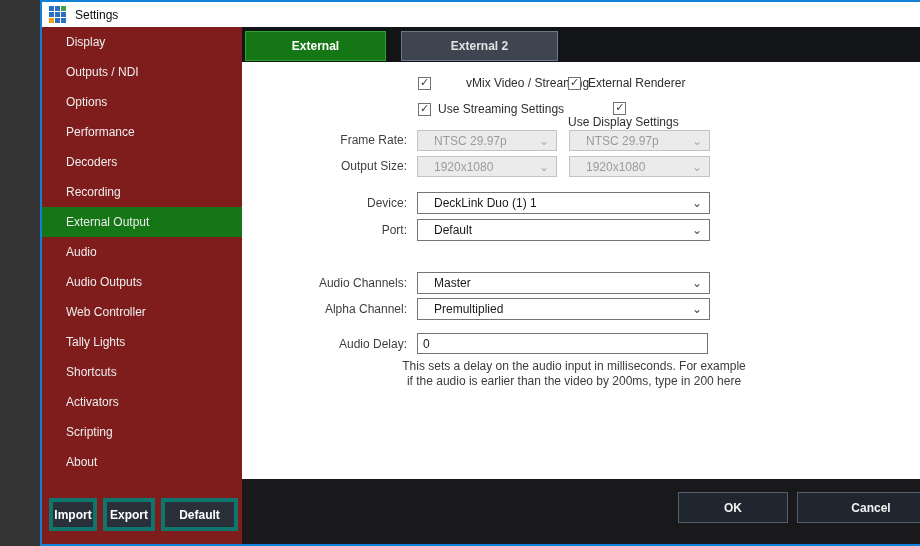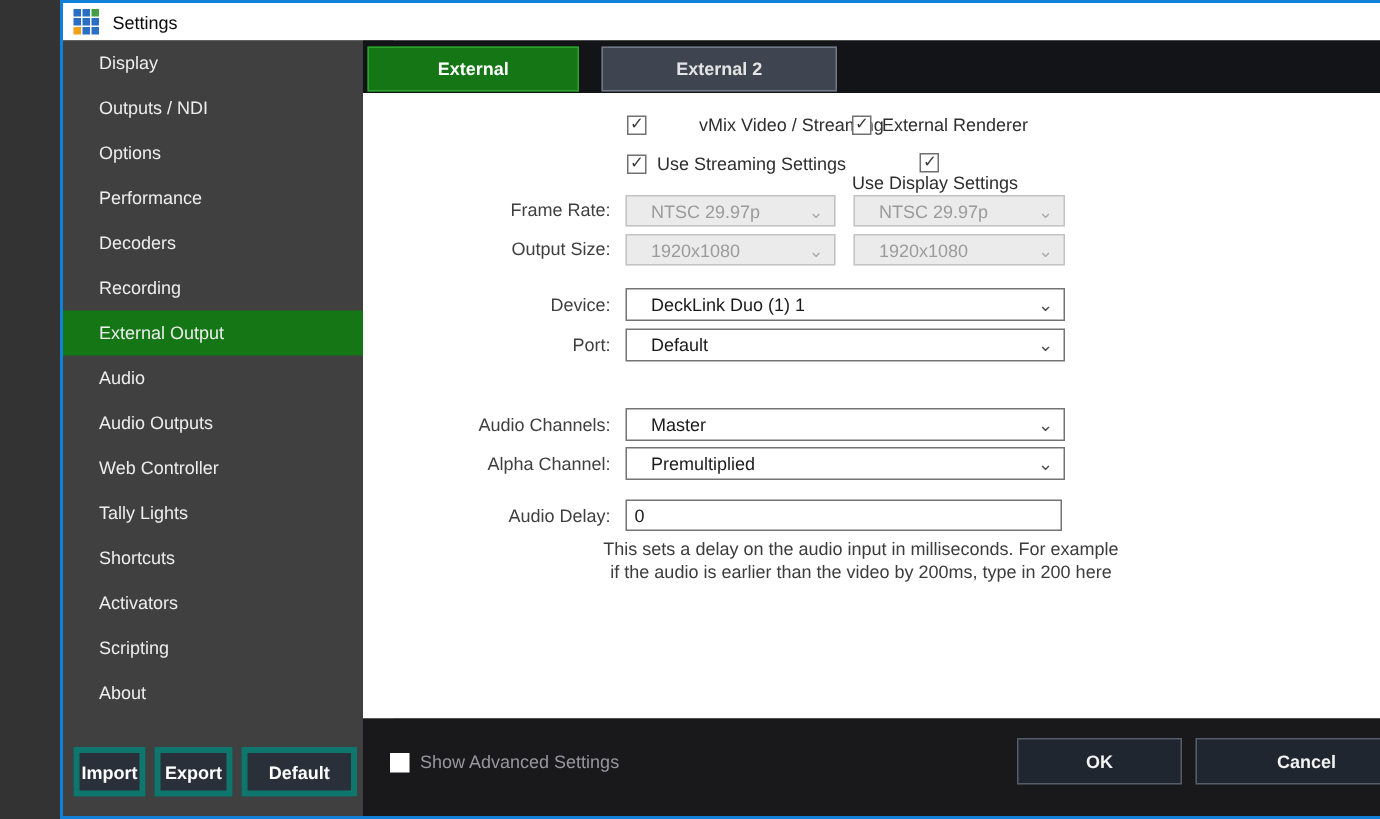--- a/index.html
+++ b/index.html
@@ -15,21 +15,21 @@
   }
   .app-icon{ display:grid; grid-template-columns:repeat(3,5px); grid-auto-rows:5px; gap:1px; margin-right:9px; }
   .app-icon span{ display:block; }
   .title-text{ font-size:12px; color:#0a0a0a; }
   .close-btn{
     position:absolute; right:10px; top:2px; width:24px; height:21px;
     display:flex; align-items:center; justify-content:center;
     font-size:14px; color:#3c3c3c; cursor:default;
   }
   
-  .sidebar{ position:absolute; left:0; top:25px; width:220px; bottom:0; background:#404040; }
+  .sidebar{ position:absolute; left:0; top:25px; width:220px; bottom:0; background:#7f1d1d; }
   .nav-item{
     height:30px; line-height:30px; padding-left:24px;
     font-size:12px; color:#ededed; cursor:default;
   }
   .nav-item.selected{ background:#157615; }
   .side-btn{
     position:absolute; height:33px; background:#2a303a; border:4px solid #0f766e;
     color:#ffffff; font-weight:bold; font-size:12px;
     display:flex; align-items:center; justify-content:center; cursor:default;
   }
@@ -164,21 +164,17 @@
     <div class="row-label" style="top:240px;">Alpha Channel:</div>
     <div class="select" style="left:175px; top:236px; width:293px;">Premultiplied</div>
 
     <div class="row-label" style="top:275px;">Audio Delay:</div>
     <input class="text-input" style="left: 175px; top: 271px;" value="0">
 
     <div class="help-text">This sets a delay on the audio input in milliseconds. For example if the audio is earlier than the video by 200ms, type in 200 here</div>
   </div>
 
   <div class="bottombar">
-    <div class="adv-row">
-      <span class="cb"></span>
-      <span>Show Advanced Settings</span>
-    </div>
     <div class="dlg-btn btn-ok">OK</div>
     <div class="dlg-btn btn-cancel">Cancel</div>
   </div>
 
 </div>
 
 </body></html>

